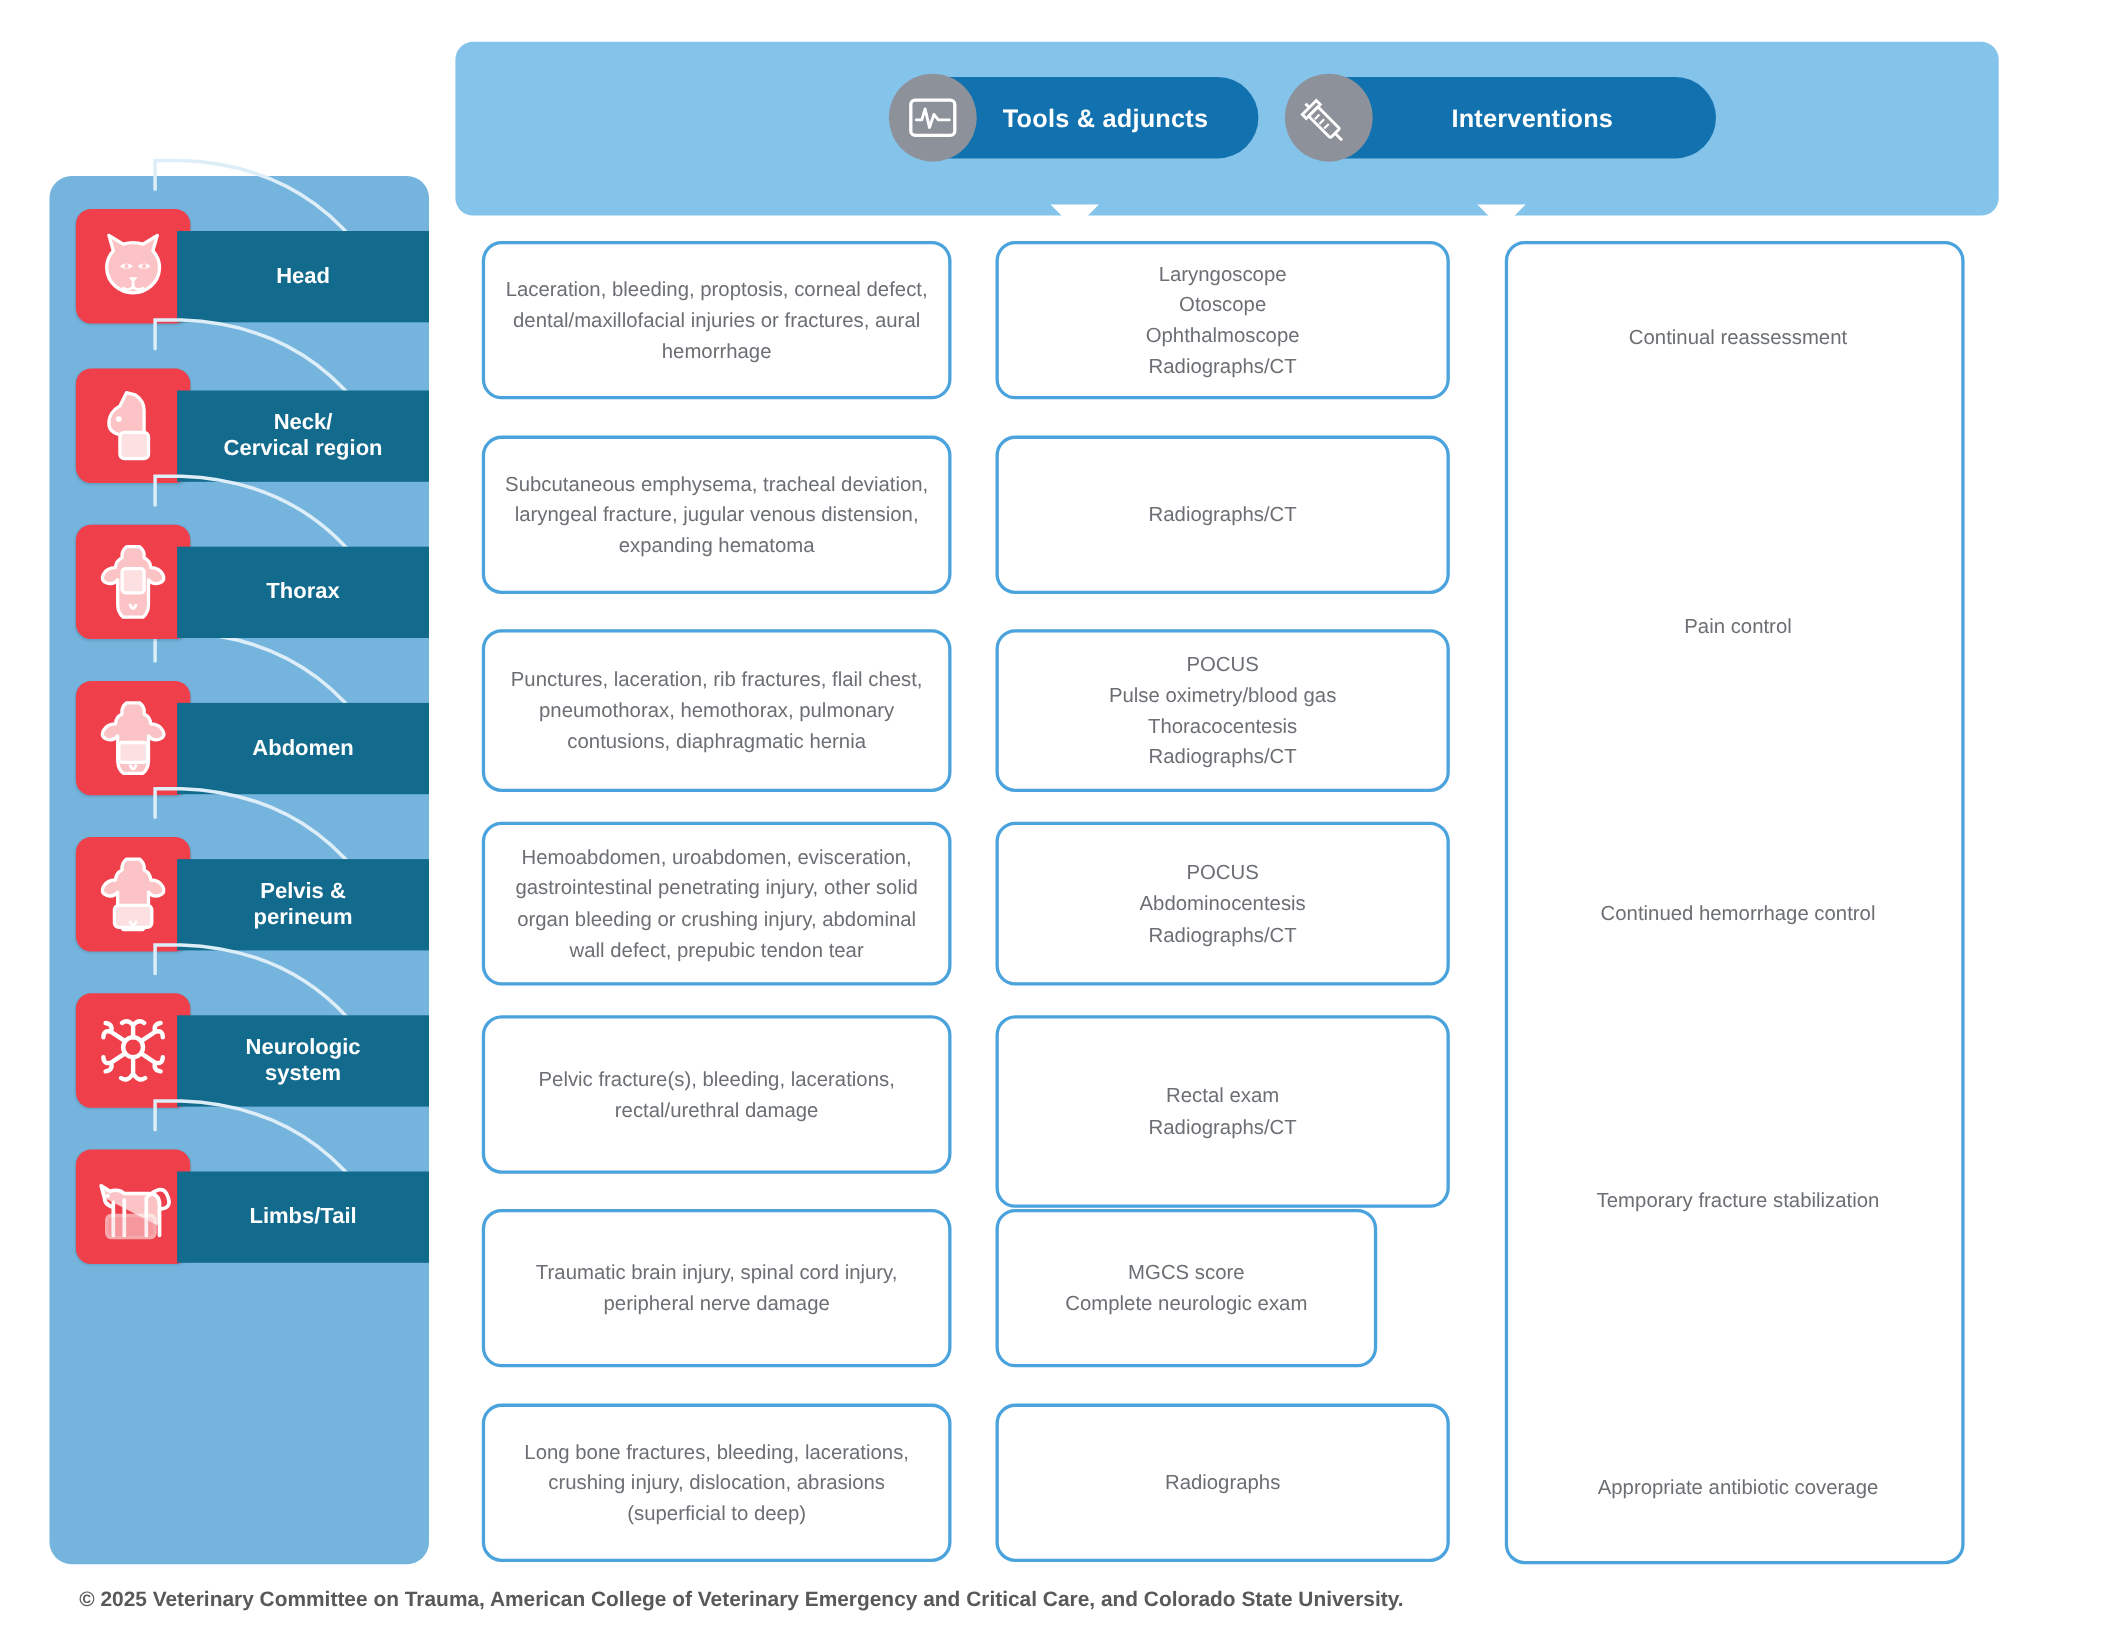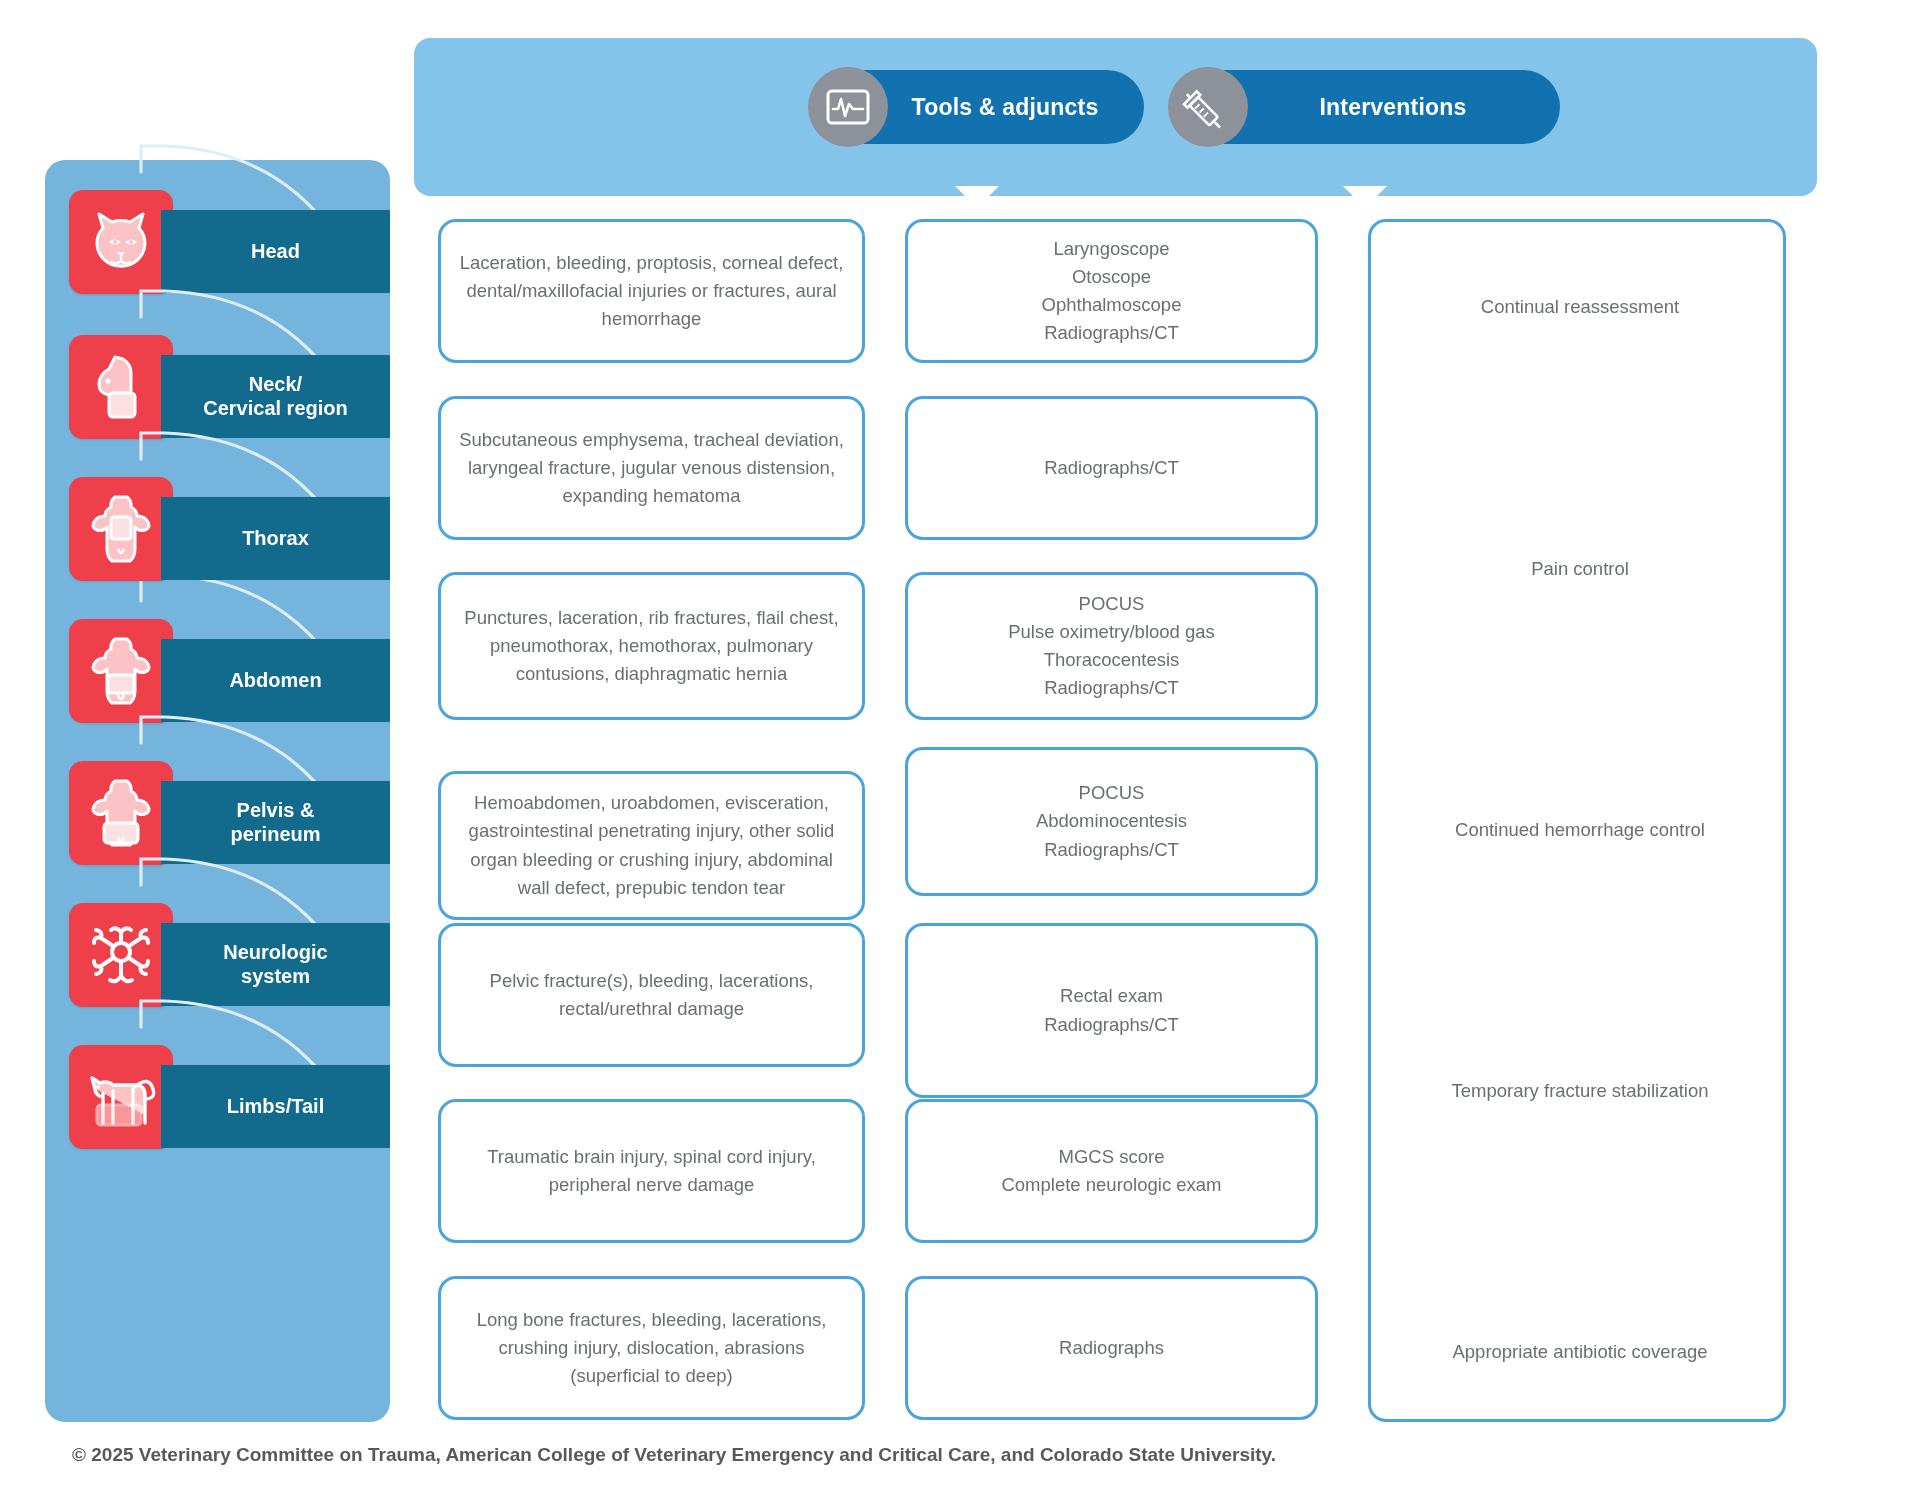--- a/index.html
+++ b/index.html
@@ -300,21 +300,21 @@
 
   <div class="card" style="left:438px; top:219px; width:427px; height:144px;">
     <span>Laceration, bleeding, proptosis, corneal defect, dental/maxillofacial injuries or fractures, aural hemorrhage</span>
   </div>
   <div class="card" style="left:438px; top:396px; width:427px; height:144px;">
     <span>Subcutaneous emphysema, tracheal deviation, laryngeal fracture, jugular venous distension, expanding hematoma</span>
   </div>
   <div class="card" style="left:438px; top:572px; width:427px; height:148px;">
     <span>Punctures, laceration, rib fractures, flail chest, pneumothorax, hemothorax, pulmonary contusions, diaphragmatic hernia</span>
   </div>
-  <div class="card" style="left:438px; top:747px; width:427px; height:149px;margin-top:24px;">
+  <div class="card" style="left:438px; top:747px; width:427px; height:149px;">
     <span>Hemoabdomen, uroabdomen, evisceration, gastrointestinal penetrating injury, other solid organ bleeding or crushing injury, abdominal wall defect, prepubic tendon tear</span>
   </div>
   <div class="card" style="left:438px; top:923px; width:427px; height:144px;">
     <span>Pelvic fracture(s), bleeding, lacerations, rectal/urethral damage</span>
   </div>
   <div class="card" style="left:438px; top:1099px; width:427px; height:144px;">
     <span>Traumatic brain injury, spinal cord injury, peripheral nerve damage</span>
   </div>
   <div class="card" style="left:438px; top:1276px; width:427px; height:144px;">
     <span>Long bone fractures, bleeding, lacerations, crushing injury, dislocation, abrasions (superficial to deep)</span>
@@ -337,21 +337,21 @@
   </div>
   <div class="card tools" style="left:905px; top:747px; width:413px; height:149px;">
     <span class="multiline" style="white-space: pre-line;">POCUS
 Abdominocentesis
 Radiographs/CT</span>
   </div>
   <div class="card tools" style="left:905px; top:923px; width:413px; height:175px;">
     <span class="multiline" style="white-space: pre-line;">Rectal exam
 Radiographs/CT</span>
   </div>
-  <div class="card tools" style="left:905px; top:1099px; width:413px; height:144px;">
+  <div class="card tools" style="left:905px; top:1099px; width:347px; height:144px;">
     <span class="multiline" style="white-space: pre-line;">MGCS score
 Complete neurologic exam</span>
   </div>
   <div class="card tools" style="left:905px; top:1276px; width:413px; height:144px;">
     <span class="multiline" style="white-space: pre-line;">Radiographs</span>
   </div>
 
   <div class="interv-panel">
     <div class="interv-item" style="top:74px;">Continual reassessment</div>
     <div class="interv-item" style="top:336px;">Pain control</div>

